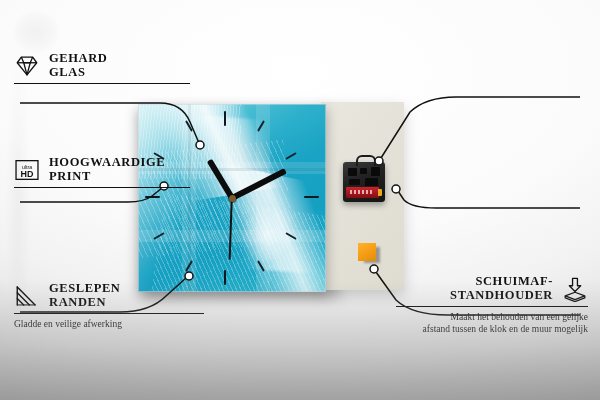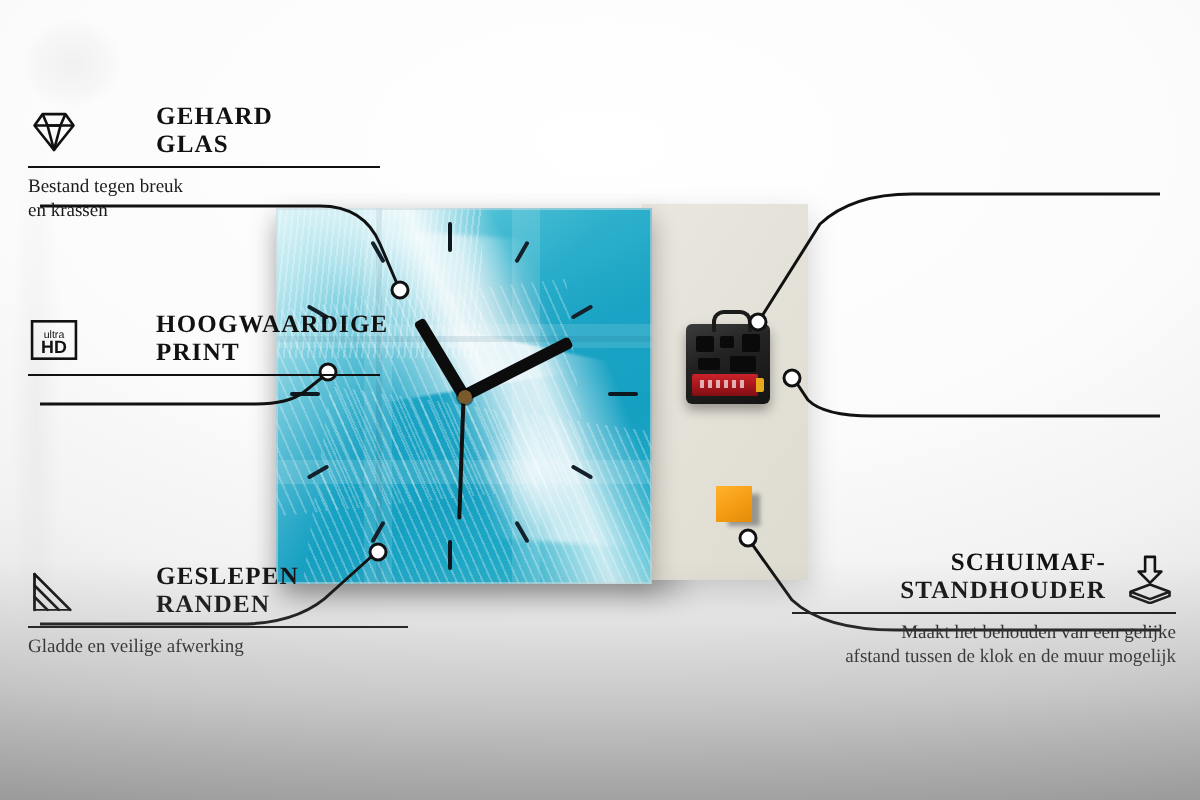--- a/index.html
+++ b/index.html
@@ -118,21 +118,21 @@
   #wires{position:absolute;left:0;top:0;width:600px;height:400px;pointer-events:none;}
   #wires path{fill:none;stroke:#111;stroke-width:1.5;}
   #wires circle{fill:#fff;stroke:#111;stroke-width:1.5;}
 
   
   .feat{position:absolute;width:180px;}
   .feat .head{display:flex;align-items:center;gap:9px;}
   .feat .ttl{
     font-family:"Liberation Serif", serif;font-weight:700;
     font-size:12.5px;line-height:13.5px;letter-spacing:.6px;color:#111;
-    text-transform:uppercase;white-space:pre-line;margin-left:29px;
+    text-transform:uppercase;white-space:pre-line;
   }
   .feat .rule{height:1.4px;background:#111;margin:4px 0 5px 0;}
   .feat .desc{
     font-family:"Liberation Serif", serif;font-size:9.5px;line-height:11.5px;
     color:#1a1a1a;white-space:pre-line;
   }
   .feat.right{text-align:right;}
   .feat.right .head{flex-direction:row;justify-content:flex-end;}
   .ico{width:26px;height:26px;flex:0 0 26px;display:block;}
   .ico svg{display:block;width:26px;height:26px;}
@@ -242,22 +242,20 @@
               <path d="M4,12 H28"></path>
           <path d="M9,5 L12,12 L16,27 L20,12 L23,5"></path>
               <path d="M12,12 H20"></path>
             </g>
           </svg>
       </span>
       <span class="ttl">GEHARD
 GLAS</span>
     </div>
     <div class="rule"></div>
-    <div class="desc">Bestand tegen breuk
-en krassen</div>
   </div>
 
   <div class="feat" id="f-print">
     <div class="head">
       <span class="ico">
         <svg viewBox="0 0 32 32">
           <rect x="2.5" y="4.5" width="27" height="23" fill="none" stroke="#111" stroke-width="1.6"></rect>
           <text x="16" y="14.5" text-anchor="middle" font-family="Liberation Sans, sans-serif" font-size="6.5" fill="#111">ultra</text>
           <text x="16" y="24" text-anchor="middle" font-family="Liberation Sans, sans-serif" font-size="11" font-weight="bold" fill="#111">HD</text>
         </svg>

